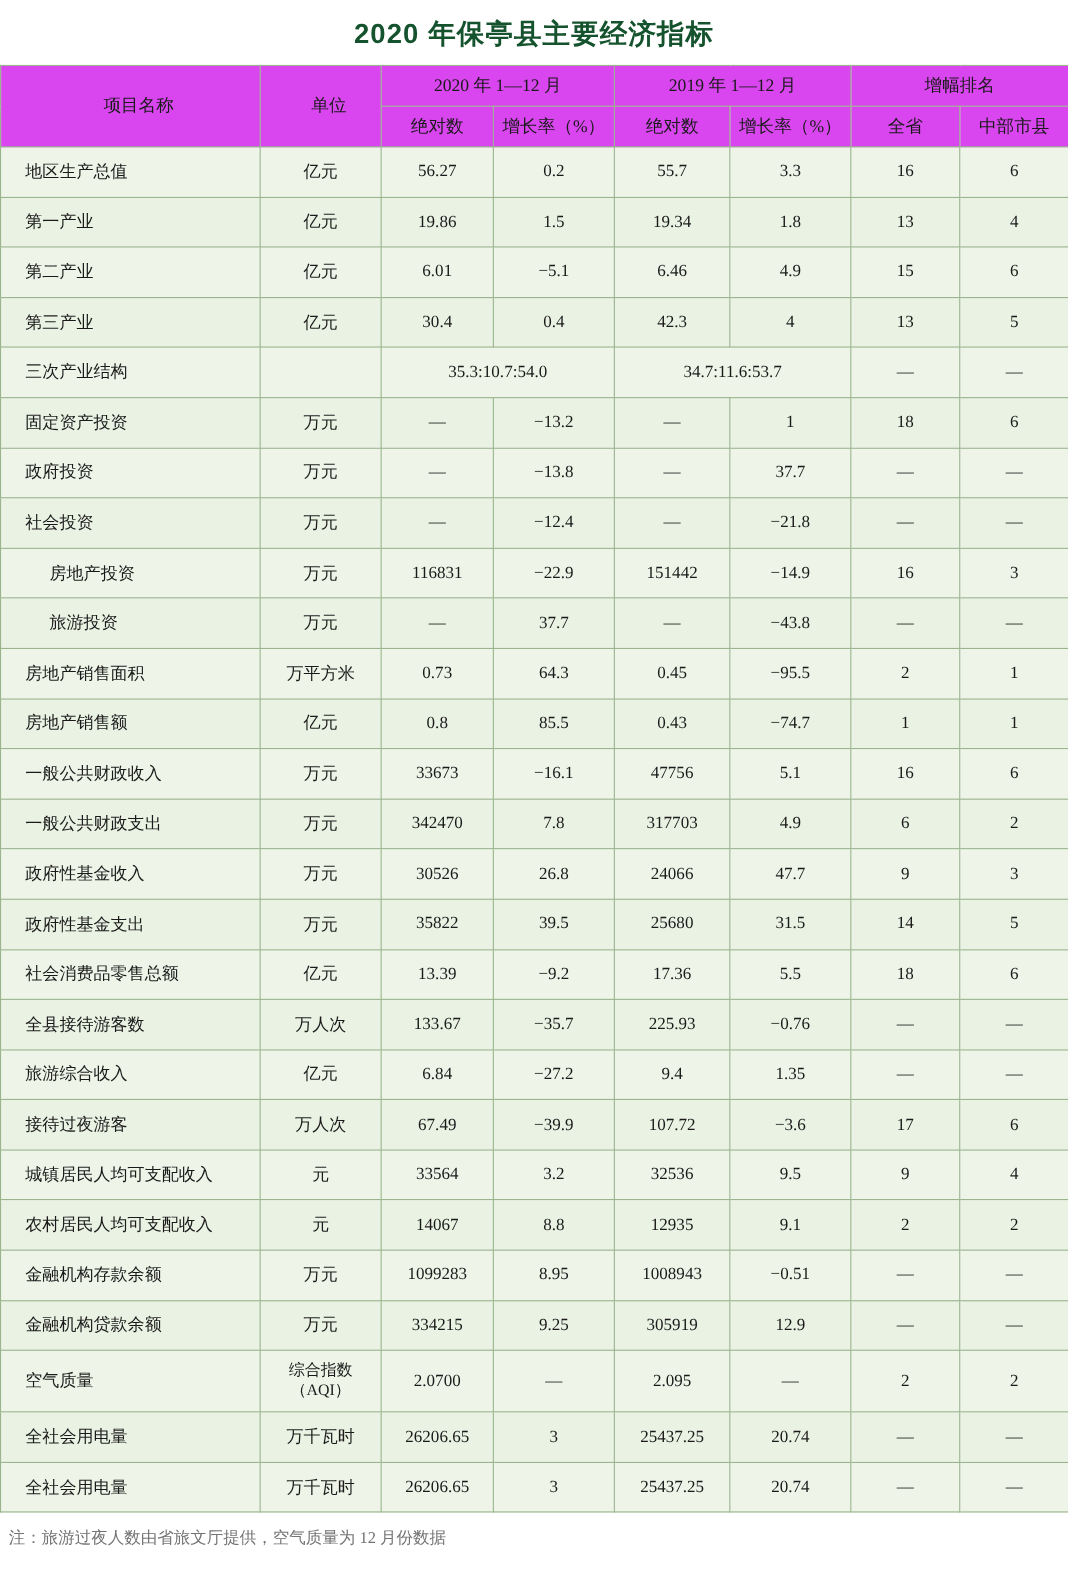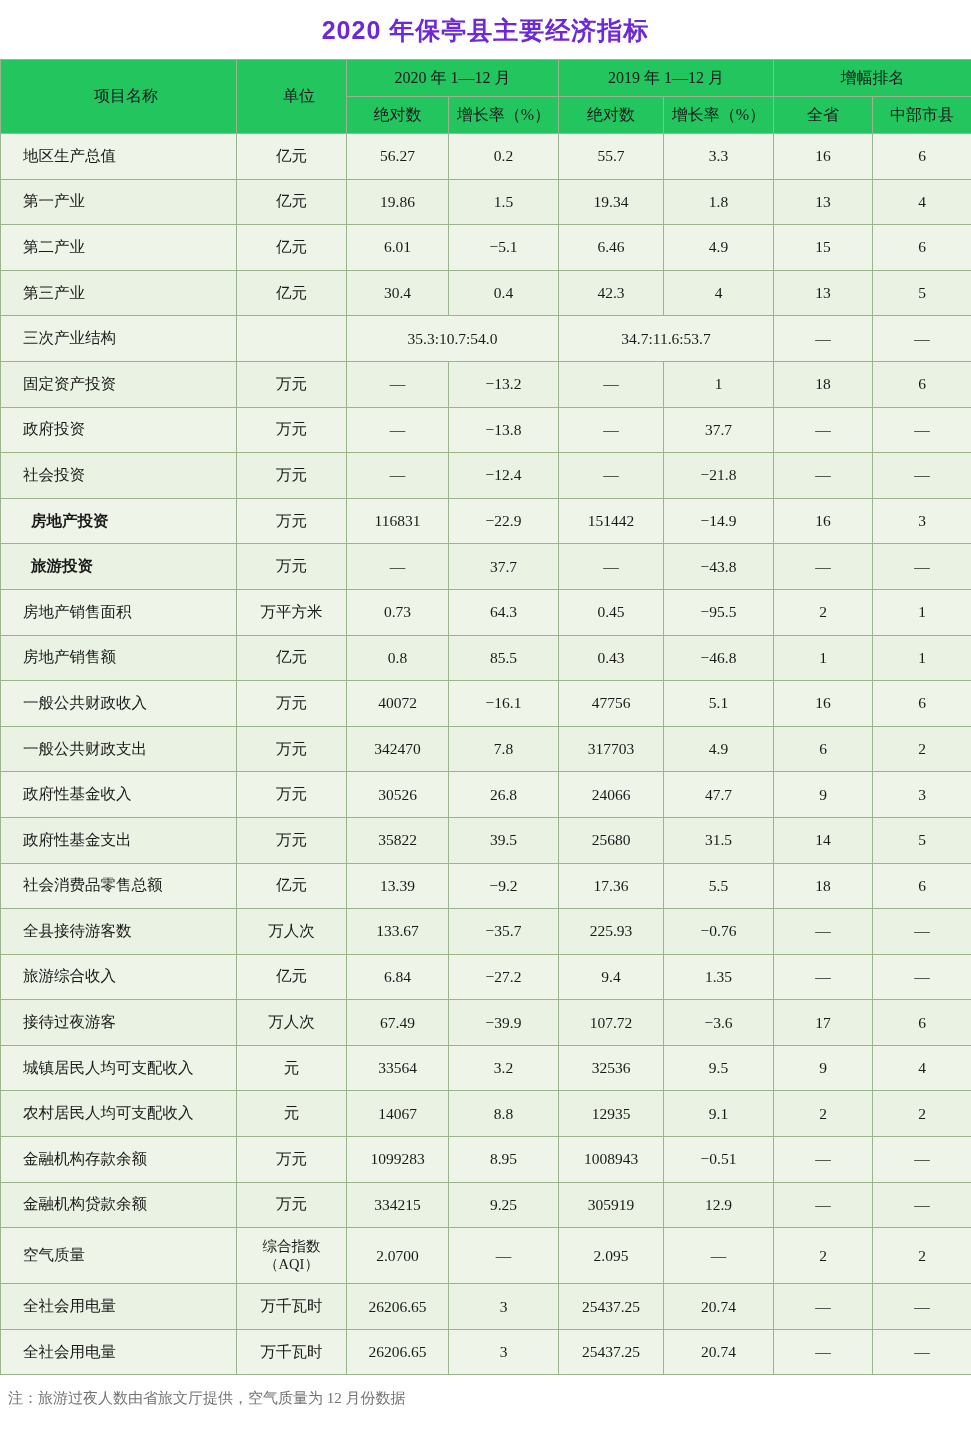--- a/index.html
+++ b/index.html
@@ -17,21 +17,21 @@
   #page {
     position: relative;
     width: 971px;
     height: 1439px;
     box-sizing: border-box;
   }
   #title {
     text-align: center;
     font-size: 25px;
     font-weight: bold;
-    color: #6d28d9;
+    color: #14532d;
     letter-spacing: 1px;
     padding-top: 14px;
     padding-bottom: 12px;
     font-family: "Liberation Sans", sans-serif;
   }
   table {
     border-collapse: collapse;
     width: 971px;
     table-layout: fixed;
   }
@@ -47,37 +47,36 @@
   th, td {
     border: 1px solid #9ab48e;
     font-size: 15.5px;
     padding: 0;
     height: 44.6px;
     text-align: center;
     vertical-align: middle;
     background: #eef5e8;
   }
   thead th {
-    background: #22c55e;
+    background: #d946ef;
     font-size: 16px;
     height: 36px;
     font-weight: normal;
     margin-top: 20px;
   }
   thead th.tall {
     height: 72px;
     padding-left: 15px;
   }
   tbody td.label {
     text-align: left;
     padding-left: 22px;
   }
   tbody td.label.indent {
-    padding-left: 30px;
-    font-weight: bold;
+    padding-left: 44px;
   }
   tbody tr td {
     background: #eef5e8;
   }
   tbody tr:nth-child(even) td {
     background: #eaf2e3;
   }
   .two-line {
     line-height: 1.22;
     font-size: 14.5px;
@@ -233,28 +232,28 @@
           <td>−95.5</td>
           <td>2</td>
           <td>1</td>
         </tr>
         <tr>
           <td class="label">房地产销售额</td>
           <td>亿元</td>
           <td>0.8</td>
           <td>85.5</td>
           <td>0.43</td>
-          <td>−46.8</td>
+          <td>−74.7</td>
           <td>1</td>
           <td>1</td>
         </tr>
         <tr>
           <td class="label">一般公共财政收入</td>
           <td>万元</td>
-          <td>40072</td>
+          <td>33673</td>
           <td>−16.1</td>
           <td>47756</td>
           <td>5.1</td>
           <td>16</td>
           <td>6</td>
         </tr>
         <tr>
           <td class="label">一般公共财政支出</td>
           <td>万元</td>
           <td>342470</td>

